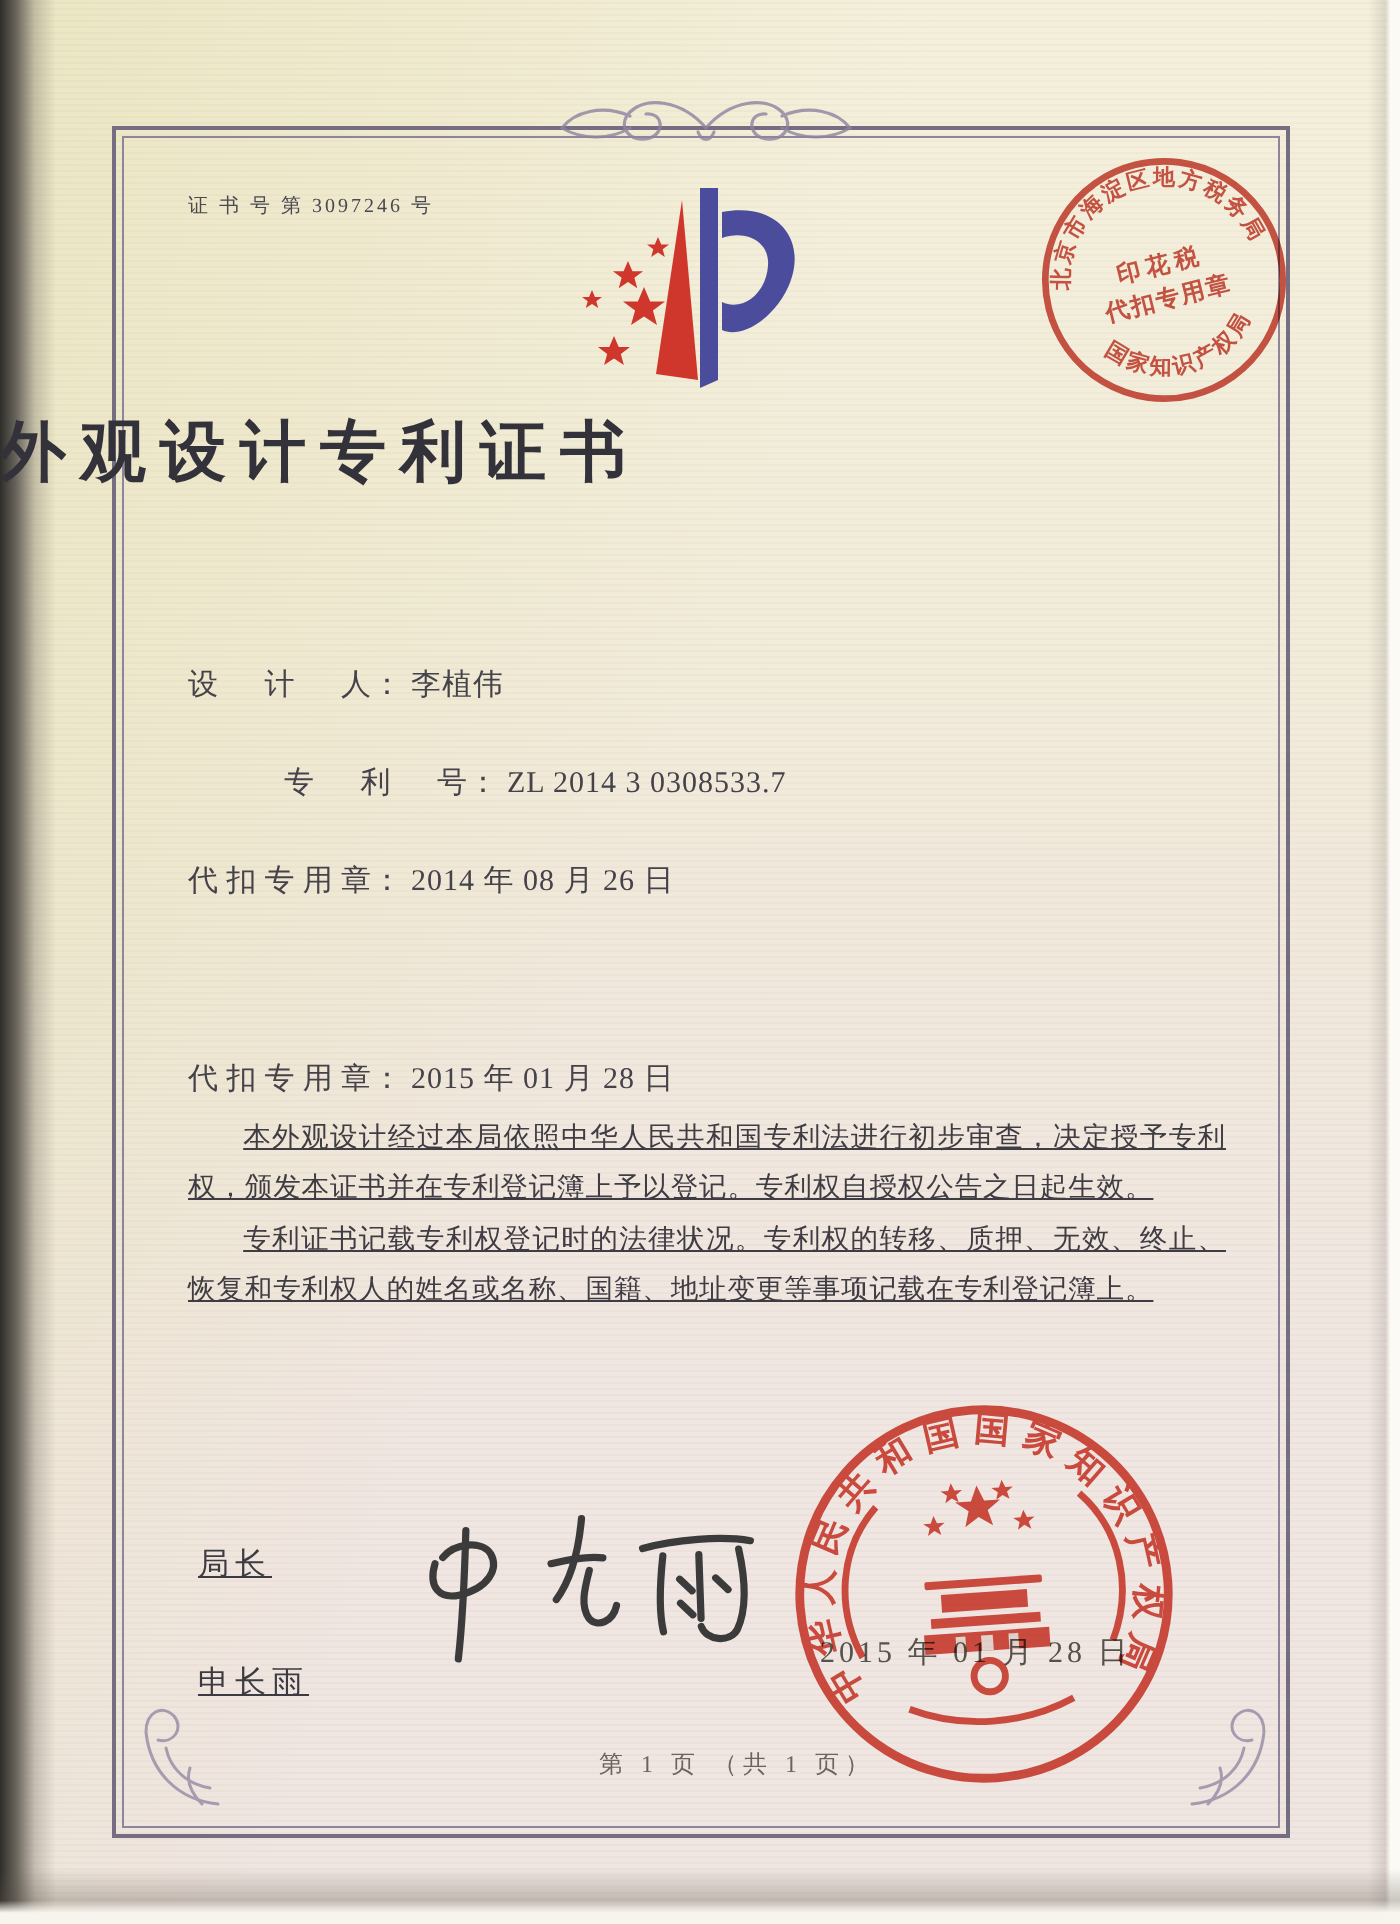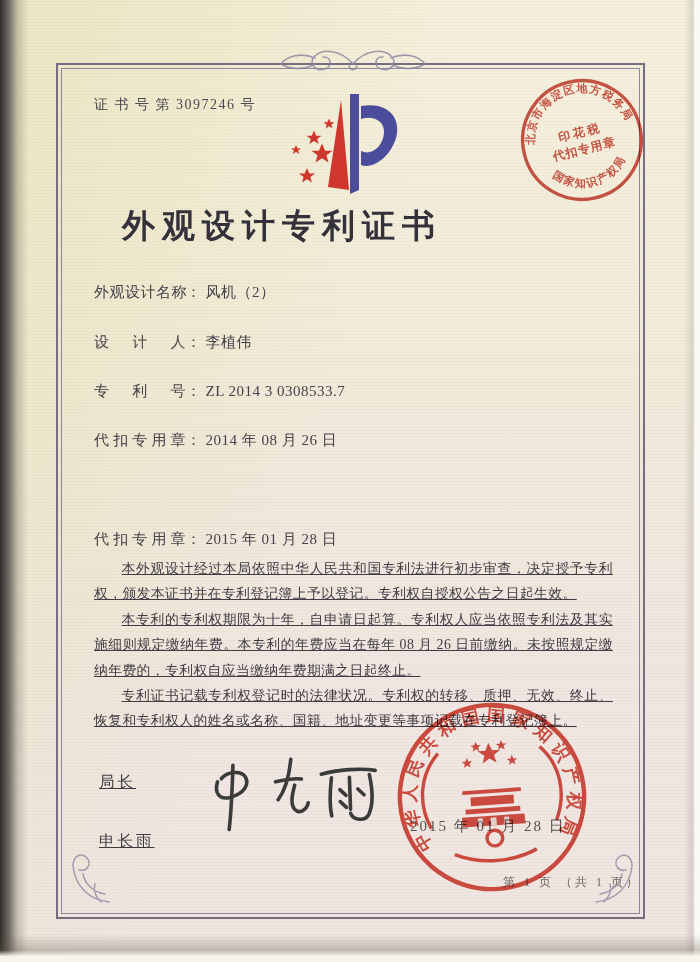--- a/index.html
+++ b/index.html
@@ -13,33 +13,33 @@
   }
   .abs{position:absolute;}
   .spine{left:0;top:0;bottom:0;width:28px;
     background:linear-gradient(90deg,#2e2d29 0%,#6b675e 30%,rgba(120,114,104,.35) 62%,rgba(0,0,0,0) 100%);}
   .edge-right{right:0;top:0;bottom:0;width:16px;
     background:linear-gradient(270deg,#fbfaf5 0 30%,rgba(0,0,0,.10) 46%,rgba(0,0,0,0) 100%);}
   .edge-bottom{left:0;right:0;bottom:0;height:28px;
     background:linear-gradient(0deg,#f7f5ee 0 20%,rgba(90,80,70,.30) 42%,rgba(0,0,0,0) 100%);}
   .frame{left:56px;top:63px;width:585px;height:852px;border:2.5px solid #756d82;}
   .frame-inner{position:absolute;left:3px;top:3px;right:3px;bottom:3px;border:1px solid #8d859b;}
-  .cert-no{left:94px;top:96px;font-size:14px;letter-spacing:1.5px;color:#4a4850;}
-  .title{left:0;top:204px;width:564px;text-align:center;font-size:33px;font-weight:700;
+  .cert-no{left:94px;top:96px;font-size:10px;letter-spacing:1.5px;color:#4a4850;}
+  .title{left:0;top:204px;width:564px;text-align:left;font-size:33px;font-weight:700;
     letter-spacing:7px;color:#33323a;}
   .field{left:94px;font-size:15px;color:#45424a;letter-spacing:.5px;white-space:nowrap;}
   .f-label{display:inline-block;width:92px;text-align:justify;text-align-last:justify;}
   .f-colon{display:inline-block;margin-right:4px;}
   .paras{left:94px;top:556px;width:519px;font-size:13.8px;line-height:25.4px;
     color:#3f3c43;text-align:justify;}
   .paras p{margin:0;text-indent:2em;letter-spacing:.4px;text-decoration:underline;}
   .signer{left:99px;font-size:15.5px;letter-spacing:3px;color:#3d3b42;text-decoration:underline;}
   .issue-date{left:410px;top:817px;font-size:15px;letter-spacing:2px;color:#55514b;z-index:1;}
-  .footer{left:56px;top:874px;width:585px;text-align:right;font-size:12px;
-    letter-spacing:3px;color:#6b655e;}
+  .footer{left:56px;top:874px;width:585px;text-align:center;font-size:12px;
+    letter-spacing:3px;color:#6b655e;padding-left:20px;}
   .stamp-wrap{left:515px;top:73px;width:134px;height:134px;transform:rotate(-14deg);
     mix-blend-mode:multiply;opacity:.85;z-index:2;}
   .seal-wrap{left:394px;top:699px;width:196px;height:196px;transform:rotate(-4deg);
     mix-blend-mode:multiply;opacity:.88;z-index:2;}
   .logo-wrap{left:283px;top:90px;width:132px;height:112px;}
   .sig-wrap{left:200px;top:745px;width:200px;height:100px;z-index:3;}
   .orn-top{left:253px;top:44px;width:200px;height:36px;z-index:2;}
   .orn-corner{width:52px;height:66px;z-index:2;}
   .seal-text{font-family:"Liberation Serif","DejaVu Serif",serif;font-weight:700;}
 </style>
@@ -115,39 +115,35 @@
       <use href="#st" transform="translate(46,34) scale(0.55)"></use>
       <use href="#st" transform="translate(31,48) scale(0.75)"></use>
       <use href="#st" transform="translate(13,60) scale(0.5)"></use>
       <use href="#st" transform="translate(39,64) scale(1.05)"></use>
       <use href="#st" transform="translate(24,86) scale(0.8)"></use>
     </g>
   </svg>
 
   <div class="abs title">外观设计专利证书</div>
 
-  <div class="abs field" style="top:283px;">
-    <span class="f-label">外观设计名称</span><span class="f-colon">：</span><span>风机（2）</span>
-  </div>
   <div class="abs field" style="top:333px;">
     <span class="f-label">设计人</span><span class="f-colon">：</span><span>李植伟</span>
   </div>
-  <div class="abs field" style="top:382px;">
+  <div class="abs field" style="top:382px;margin-left:48px;">
     <span class="f-label">专利号</span><span class="f-colon">：</span><span>ZL 2014 3 0308533.7</span>
   </div>
   <div class="abs field" style="top:431px;">
     <span class="f-label">代扣专用章</span><span class="f-colon">：</span><span>2014 年 08 月 26 日</span>
   </div>
   <div class="abs field" style="top:530px;">
     <span class="f-label">代扣专用章</span><span class="f-colon">：</span><span>2015 年 01 月 28 日</span>
   </div>
 
   <div class="abs paras">
     <p>本外观设计经过本局依照中华人民共和国专利法进行初步审查，决定授予专利权，颁发本证书并在专利登记簿上予以登记。专利权自授权公告之日起生效。</p>
-    <p>本专利的专利权期限为十年，自申请日起算。专利权人应当依照专利法及其实施细则规定缴纳年费。本专利的年费应当在每年 08 月 26 日前缴纳。未按照规定缴纳年费的，专利权自应当缴纳年费期满之日起终止。</p>
     <p>专利证书记载专利权登记时的法律状况。专利权的转移、质押、无效、终止、恢复和专利权人的姓名或名称、国籍、地址变更等事项记载在专利登记簿上。</p>
   </div>
 
   <div class="abs signer" style="top:772px;">局长</div>
   <div class="abs signer" style="top:803px;margin-top:28px;">申长雨</div>
 
   <svg class="abs sig-wrap" viewBox="0 0 200 100">
     <g stroke="#3c3b3b" stroke-width="3.6" fill="none" stroke-linecap="round" stroke-linejoin="round" transform="rotate(-2 100 50)">
       <path d="M34 18 C33 34 31 62 28 82"></path>
       <path d="M18 34 C14 46 20 52 30 50 C44 47 50 38 46 30 C42 23 28 24 22 31"></path>

